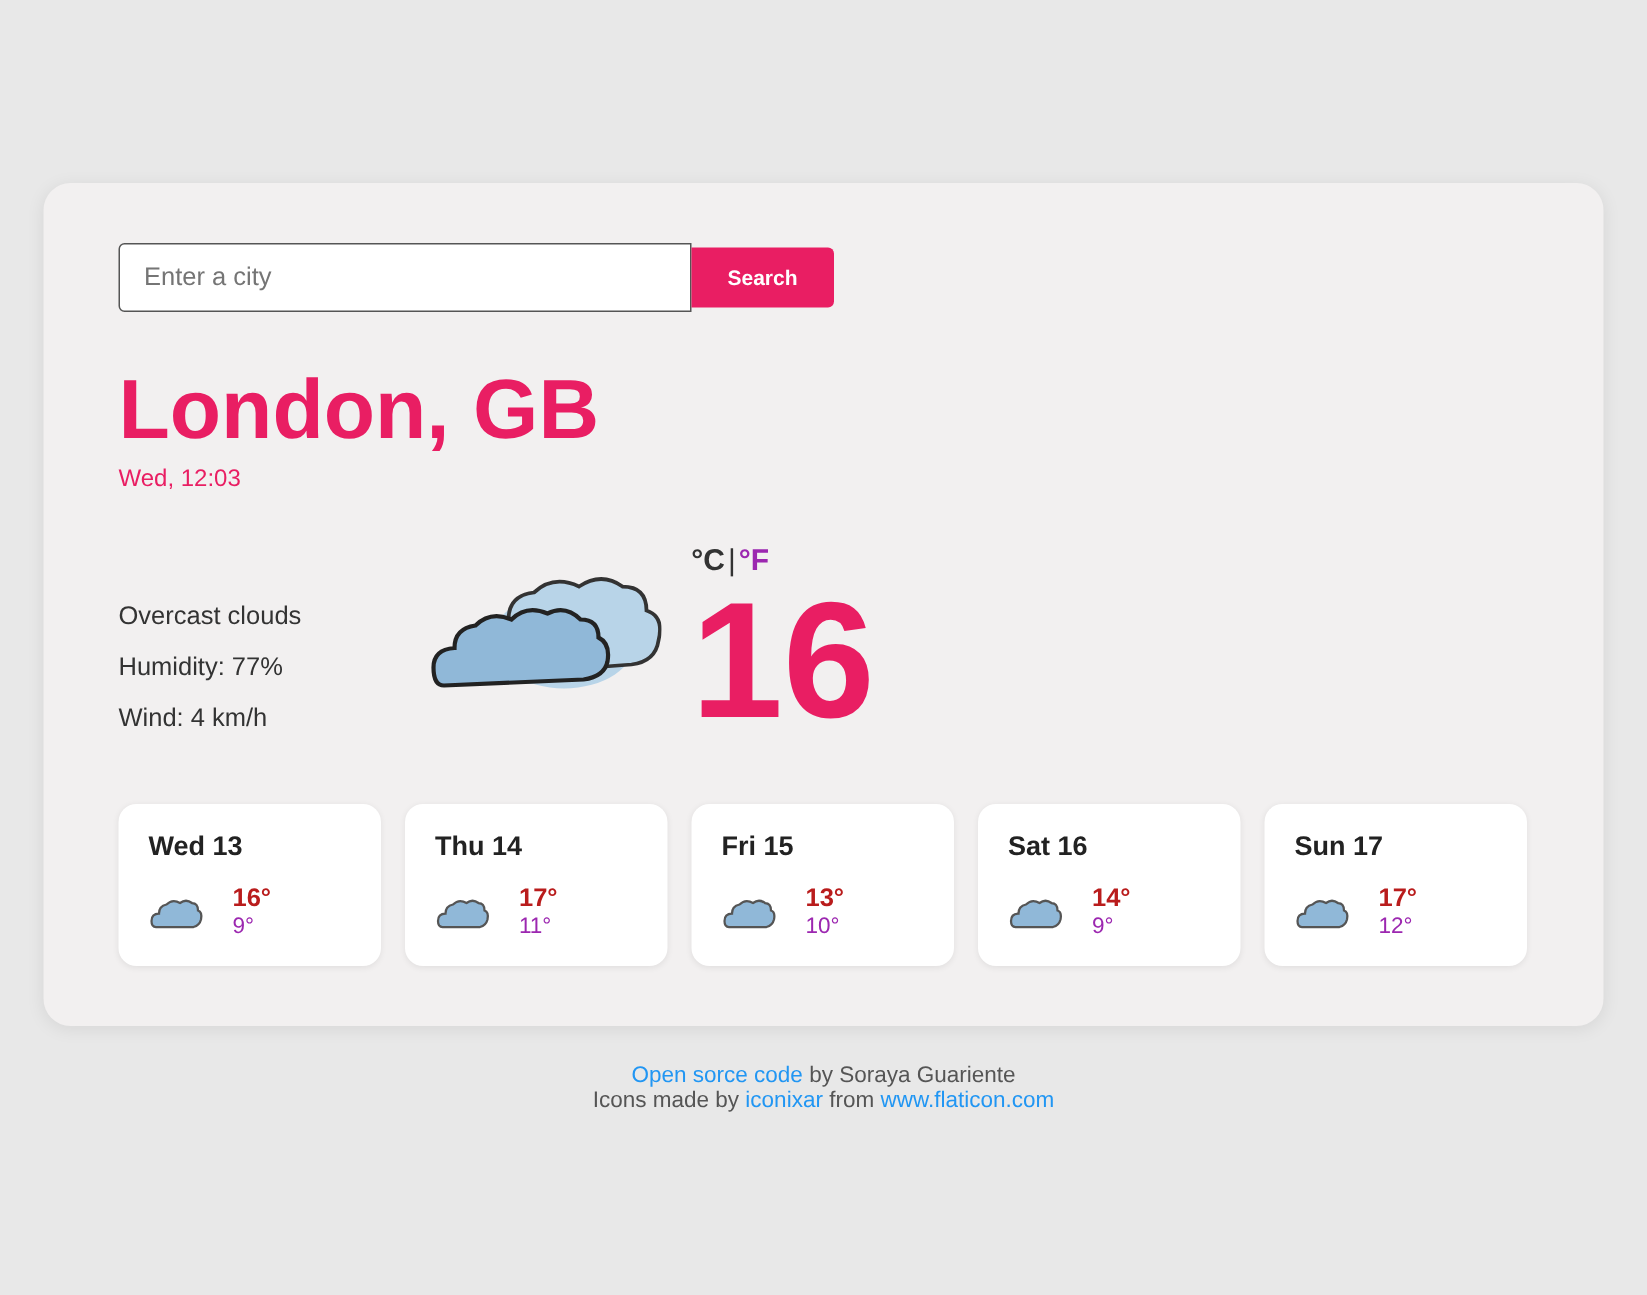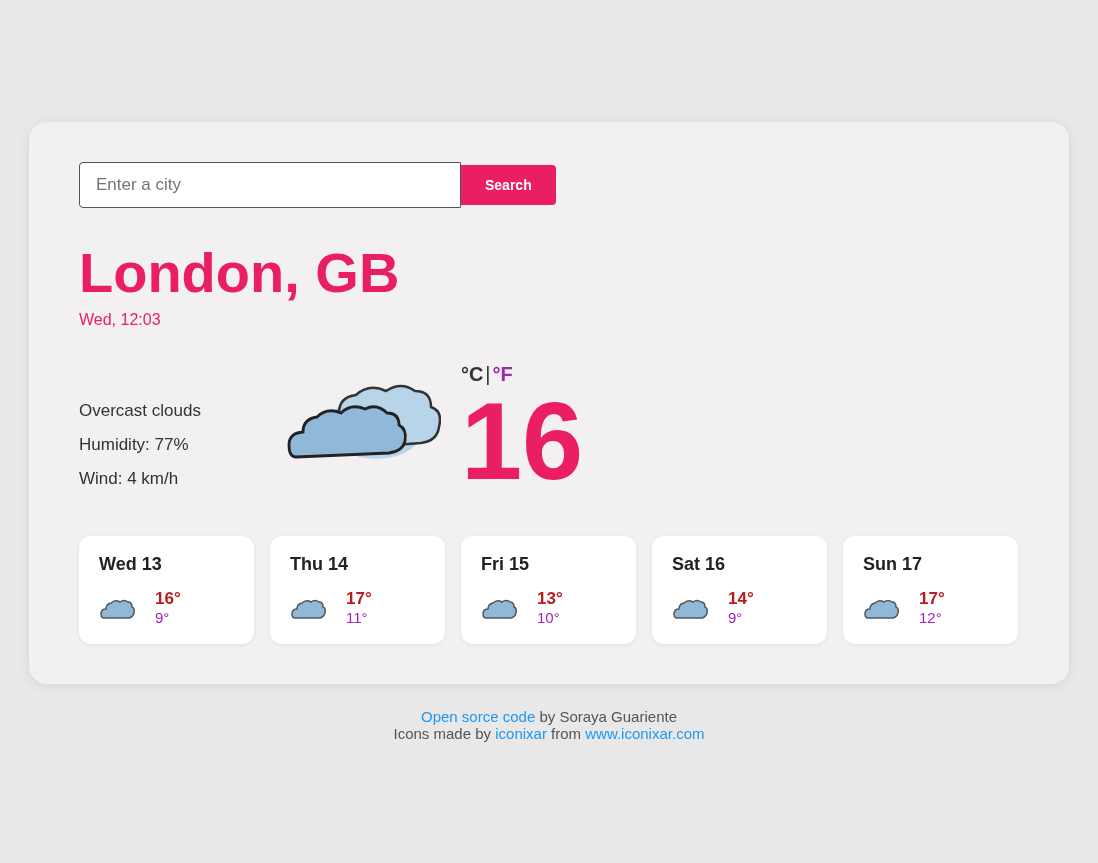--- a/index.html
+++ b/index.html
@@ -274,15 +274,15 @@
       </div>
     </div>
   </div>
 </div>
 
 <div class="footer">
   <div>
     <a href="#">Open sorce code</a><span> by Soraya Guariente</span>
   </div>
   <div>
-    <span>Icons made by </span><a href="#">iconixar</a><span> from </span><a href="#">www.iconixar.com</a>
+    <span>Icons made by </span><a href="#">iconixar</a><span> from </span><a href="#">www.flaticon.com</a>
   </div>
 </div>
 
 </body></html>

